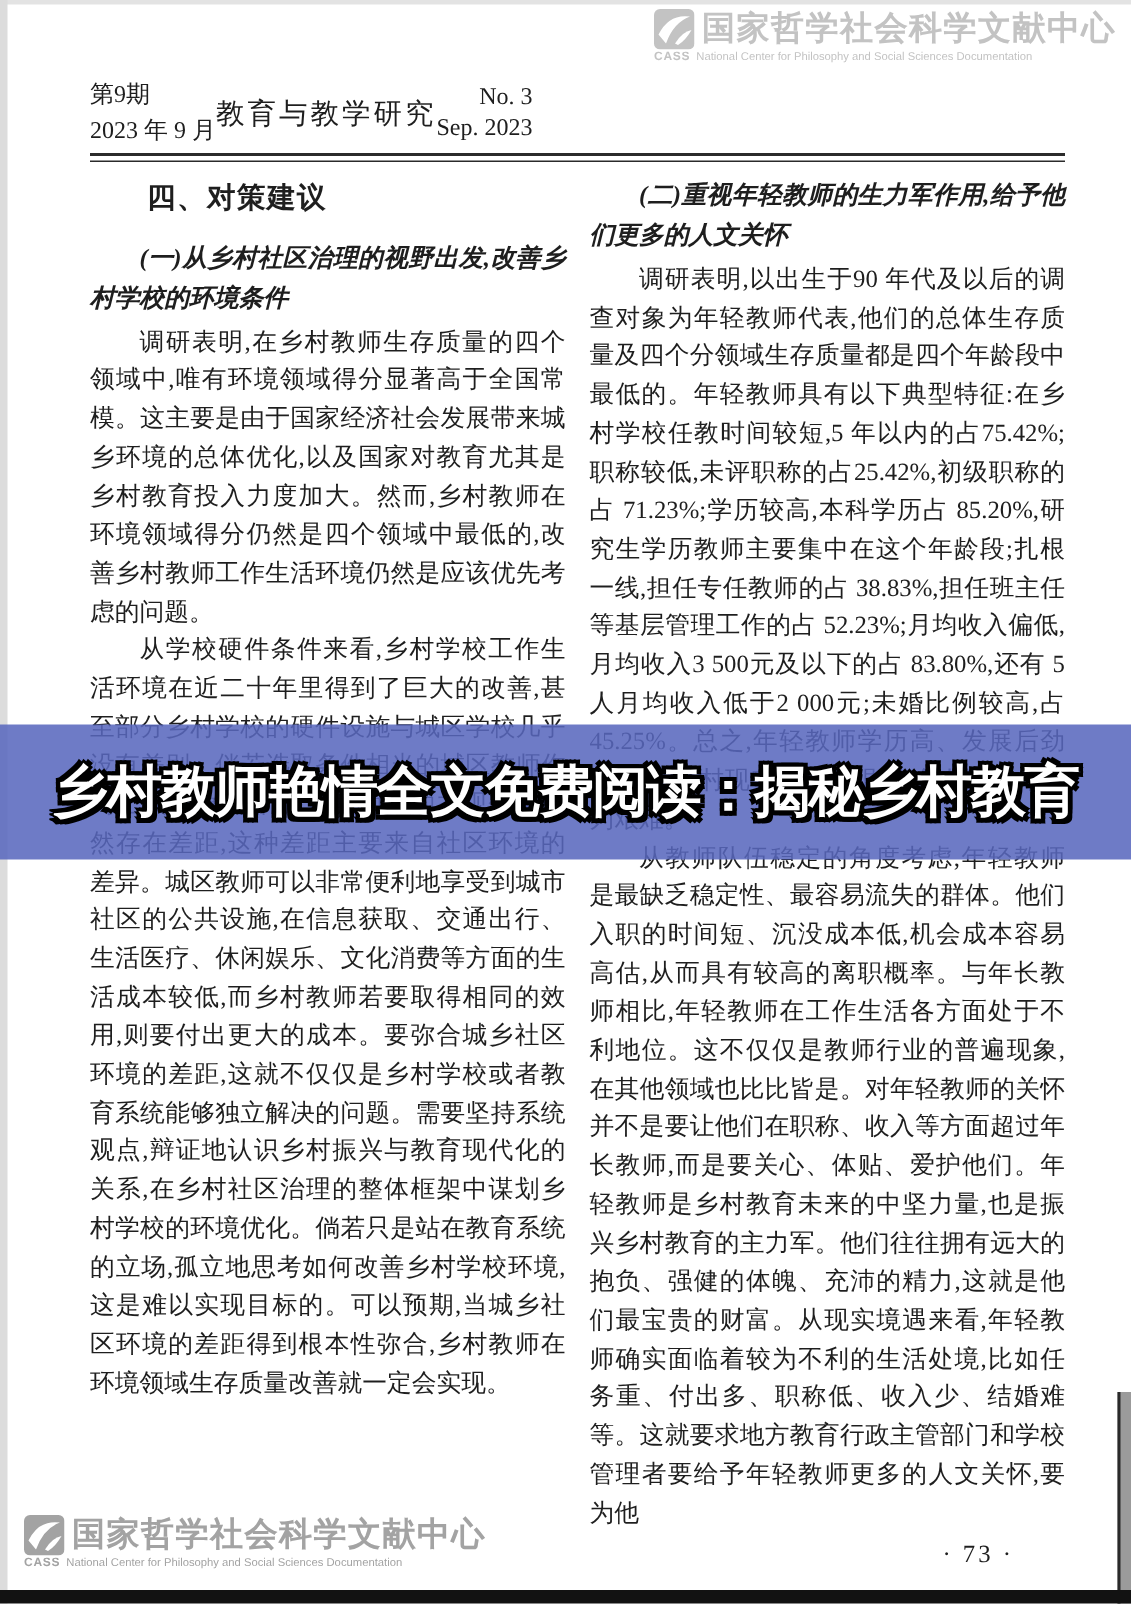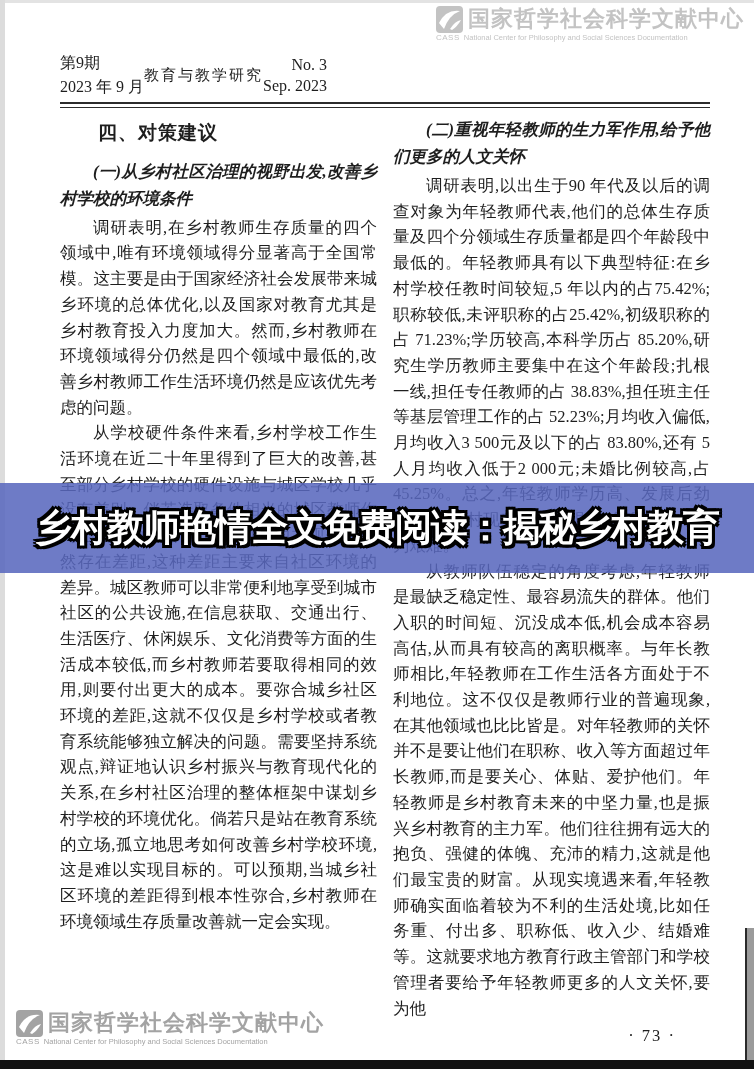--- a/index.html
+++ b/index.html
@@ -14,34 +14,34 @@
   .edge-left{position:absolute;top:0;left:0;width:5px;height:1069px;background:#dcdcdc;}
   .edge-right{position:absolute;right:0;top:928px;width:7px;height:141px;background:#9b9b9b;border-left:2px solid #2a2a2a;}
   .bottom-bar{position:absolute;left:0;bottom:0;width:754px;height:9px;background:#121212;z-index:9;}
 
   
   .logo{position:absolute;display:flex;flex-direction:column;line-height:1.1;z-index:8;
         font-family:"Liberation Sans","DejaVu Sans",sans-serif;}
   .logo-row{display:flex;align-items:center;gap:5px;}
   .logo-cn{font-size:22px;font-weight:600;letter-spacing:1px;white-space:nowrap;}
   .logo-sub{font-size:7.5px;margin-top:1px;white-space:nowrap;display:flex;gap:4px;align-items:baseline;}
-  .logo-sub .abbr{font-weight:400;font-size:8px;letter-spacing:0.5px;}
+  .logo-sub .abbr{font-weight:700;font-size:8px;letter-spacing:0.5px;}
   .logo-top{top:6px;right:10px;color:#c3c3c3;}
   .logo-top .logo-icon svg rect{fill:#c3c3c3;}
   .logo-bottom{top:1010px;left:16px;color:#a3a3a3;}
   .logo-bottom .logo-icon svg rect{fill:#a3a3a3;}
   .logo-icon{width:27px;height:27px;flex:0 0 auto;}
 
   
   .journal-header{position:absolute;top:50px;left:60px;width:650px;display:flex;
     align-items:center;font-size:16px;z-index:2;}
   .jh-left div{margin:3px 0;}
   .jh-right{text-align:right;}
   .jh-right div{margin:3px 0;}
-  .jh-center{font-size:15px;letter-spacing:2px;}
+  .jh-center{font-size:19px;letter-spacing:2px;}
   .double-rule{position:absolute;top:102px;left:60px;width:650px;height:3px;
     border-top:2.5px solid #2b2b2b;border-bottom:1.5px solid #2b2b2b;z-index:2;}
 
   
   .columns{position:absolute;top:116px;left:60px;width:650px;display:flex;gap:16px;z-index:1;}
   .col{width:317px;font-size:16.5px;line-height:25.7px;text-align:justify;}
   .sec-heading{font-family:"Liberation Sans","DejaVu Sans",sans-serif;font-weight:700;
     font-size:19px;text-indent:2em;margin:4px 0 12px 0;letter-spacing:1px;}
   .sub-heading{font-weight:700;font-style:italic;text-indent:2em;margin:0 0 3px 0;line-height:27px;}
   .para{text-indent:2em;margin:0;}

